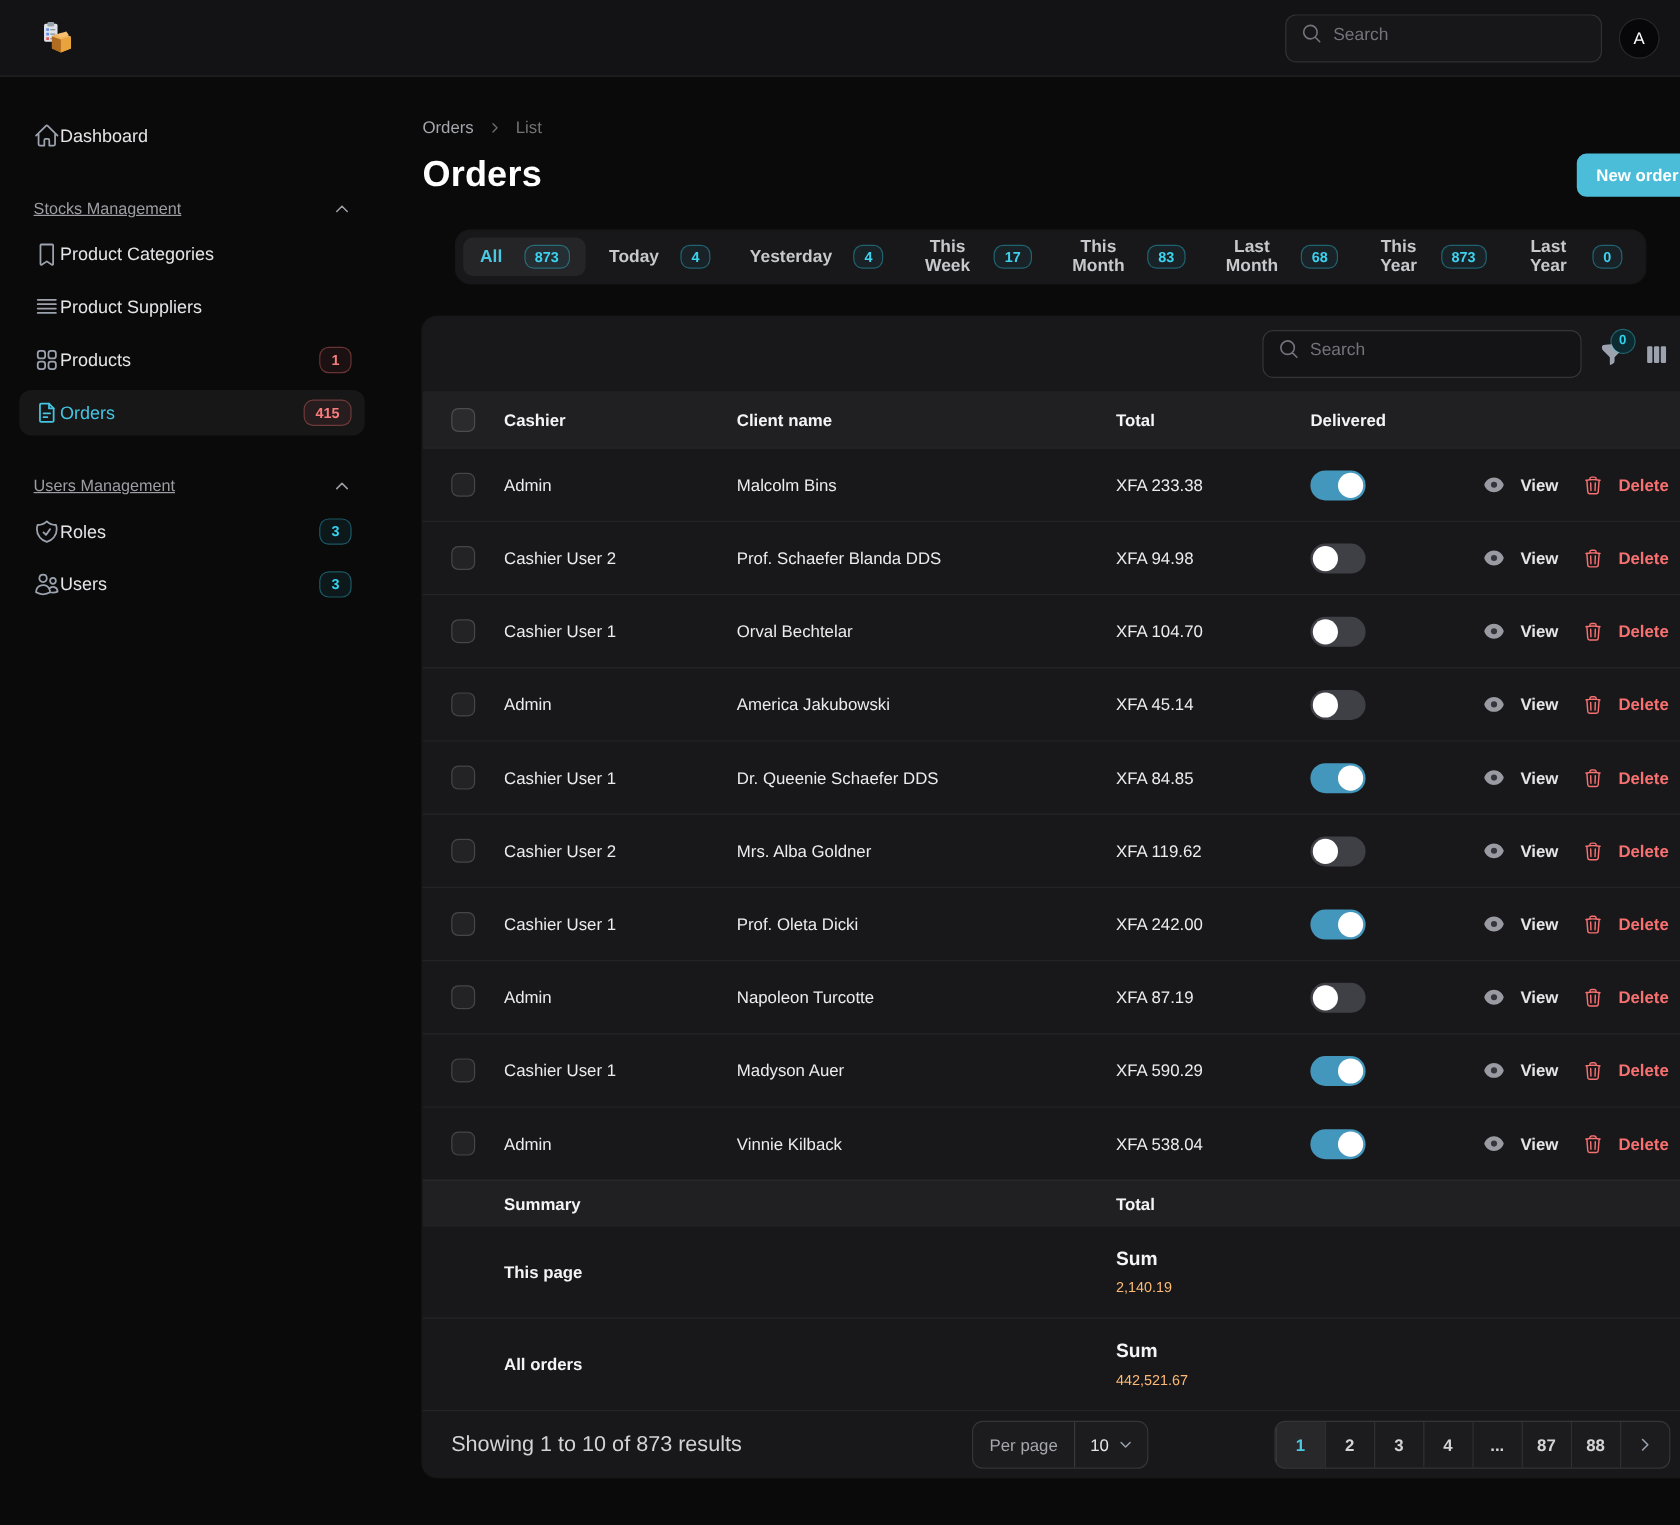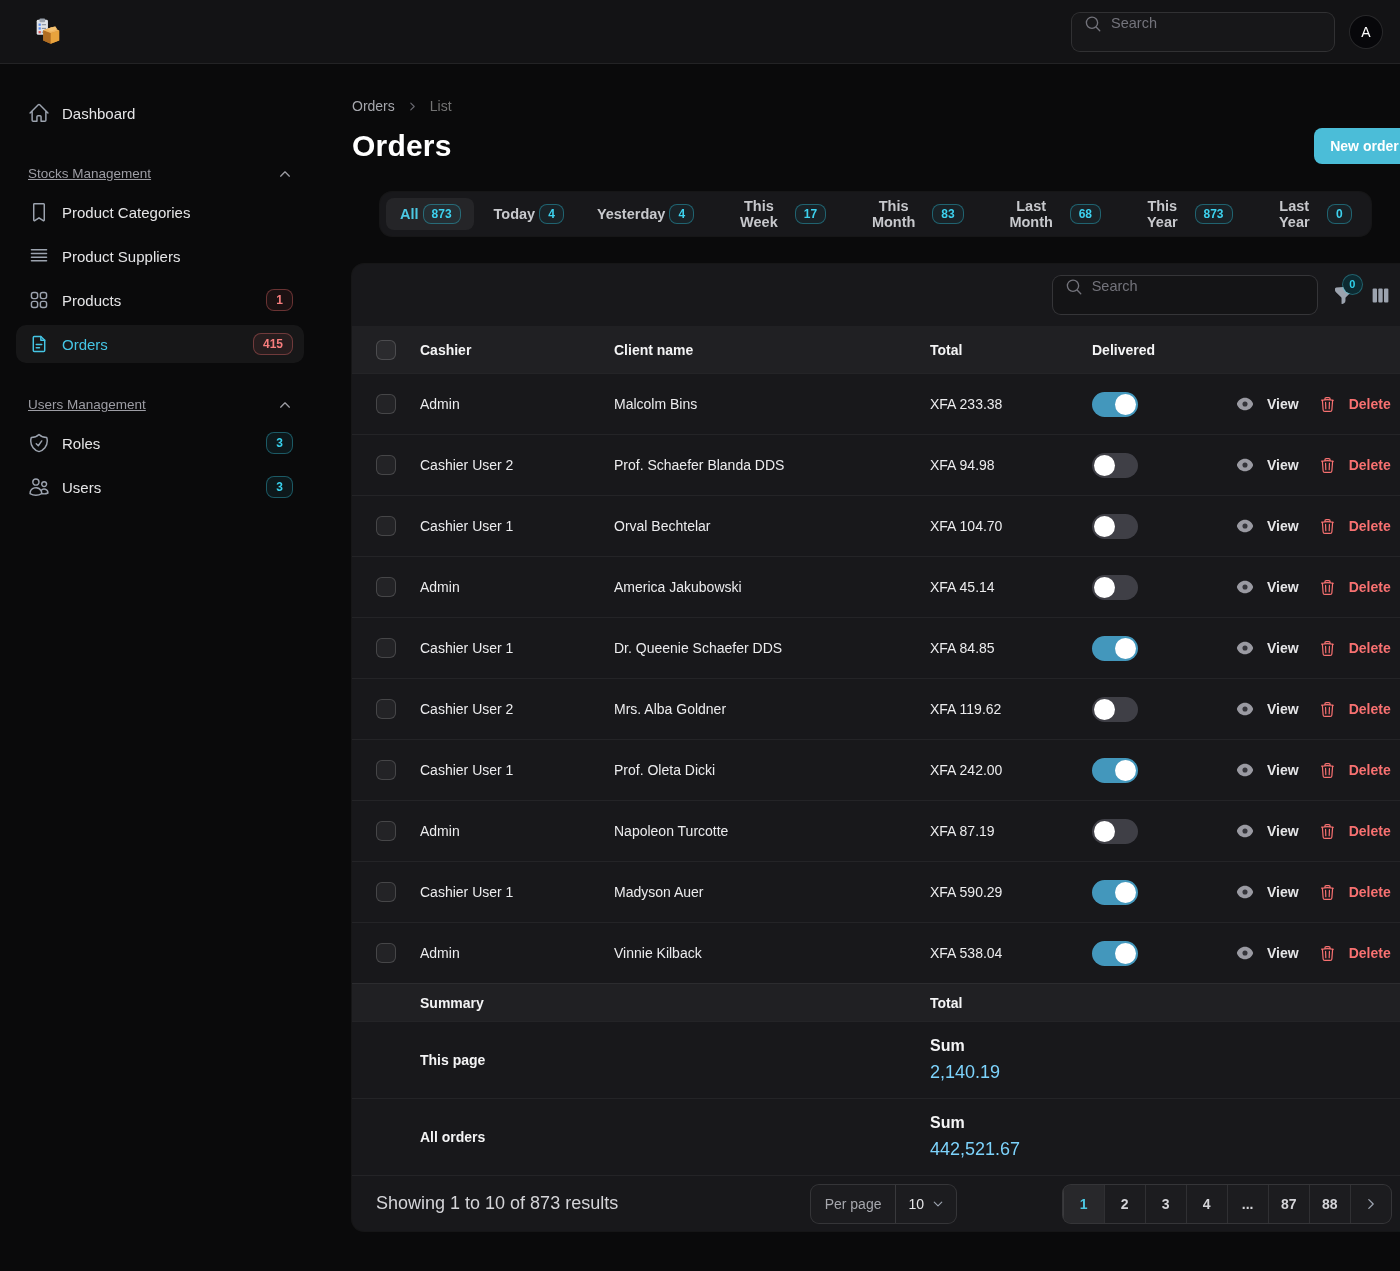--- a/index.html
+++ b/index.html
@@ -14,42 +14,42 @@
   [data-interactable="true"] { cursor:pointer; }
 
   
   .topbar{
     height:64px; background:#131315; border-bottom:1px solid rgba(255,255,255,.07);
     display:flex; align-items:center; padding:0 18px 0 32px; gap:16px;
   }
   .logo{ width:30px; height:30px; display:flex; align-items:center; }
   .topbar-spacer{ flex:1; }
   .searchbox{
-    display:flex; align-items:flex-start; gap:9px; height:38px; padding:2px 12px;
+    display:flex; align-items:flex-end; gap:9px; height:38px; padding:14px 12px;
     border-radius:8px; background:rgba(255,255,255,.02);
     box-shadow:0 0 0 1px rgba(255,255,255,.13);
   }
   .searchbox svg{ flex-shrink:0; }
   .searchbox input{
     background:transparent; border:none; outline:none; color:#e5e5e7;
     font-size:14.5px; font-family:inherit; width:205px;
   }
   .searchbox input::placeholder{ color:#73737b; }
   .avatar{
     width:32px; height:32px; border-radius:50%; background:#07070a;
     box-shadow:0 0 0 1px rgba(255,255,255,.09); border:none;
     color:#fff; font-size:14px; display:flex; align-items:center; justify-content:center;
     font-family:inherit;
   }
 
   
   .shell{ display:flex; align-items:flex-start; }
   .sidebar{ width:320px; flex-shrink:0; padding:30px 16px 0 16px; }
   .nav-item{
-    display:flex; align-items:center; gap:12px; height:38px; padding:0 12px;
+    display:flex; align-items:center; height:38px; padding:0 12px;
     border-radius:10px; color:#e5e5e7; font-size:15px; font-weight:500;
     margin-bottom:6px;
   }
   .nav-item svg{ color:#9ca3af; flex-shrink:0; }
   .nav-item.active{ background:rgba(255,255,255,.055); color:#45c5e4; }
   .nav-item.active svg{ color:#45c5e4; }
   .nav-item .grow{ flex:1; }
   .group-header{
     display:flex; align-items:center; justify-content:space-between;
     padding:0 12px; margin:34px 0 12px 0; color:#9d9da4; font-size:13.5px; font-weight:500;text-decoration:underline;
@@ -72,21 +72,21 @@
     background:#4bbdd8; color:#fff; border:none; border-radius:8px;
     font-size:14px; font-weight:600; padding:10px 16px; font-family:inherit;
   }
 
   
   .tabs{
     margin:26px 44px 0 28px; background:#18181b; border-radius:12px; padding:6px;
     display:flex; gap:6px; box-shadow:0 0 0 1px rgba(255,255,255,.05); align-items:center;
   }
   .tab{
-    display:flex; align-items:center; gap:5px; padding:0 14px; height:32px;
+    display:flex; align-items:center; gap:19px; padding:0 14px; height:32px;
     border-radius:8px; background:transparent; border:none; font-family:inherit;
     color:#c7c8cc; font-size:14.5px; font-weight:600;
   }
   .tab.active{ background:rgba(255,255,255,.06); color:#4cc7e2; }
   .tab-badge{
     font-size:12px; font-weight:600; padding:1px 8px; border-radius:7px; line-height:16px;
     color:#3dd2ef; background:rgba(45,212,240,.06); box-shadow:0 0 0 1px rgba(45,212,240,.4);
   }
 
   
@@ -141,21 +141,21 @@
   }
   .summary-row{
     display:grid; grid-template-columns:44px 194px 316px 162px 144px 1fr;
     align-items:center; padding:0 24px; height:77px;
     border-top:1px solid rgba(255,255,255,.055);
   }
   .span-label{ grid-column:2/4; }
   .span-total{ grid-column:4/6; }
   .summary-row .span-label{ font-size:14px; font-weight:600; color:#f4f4f5; }
   .sum-title{ font-size:16px; font-weight:600; color:#f4f4f5; }
-  .sum-num{ font-size:18px; color:#7dd3fc; margin-top:7px; }
+  .sum-num{ font-size:12px; color:#fdba74; margin-top:7px; }
 
   
   .tfooter{
     border-top:1px solid rgba(255,255,255,.055); height:56px;
     display:grid; grid-template-columns:1fr auto 1fr; align-items:center; padding:0 24px;
   }
   .showing{ font-size:18px; color:#d4d4d8; }
   .perpage{
     display:flex; height:38px; border-radius:8px; overflow:hidden;
     box-shadow:0 0 0 1px rgba(255,255,255,.13); justify-self:center;

